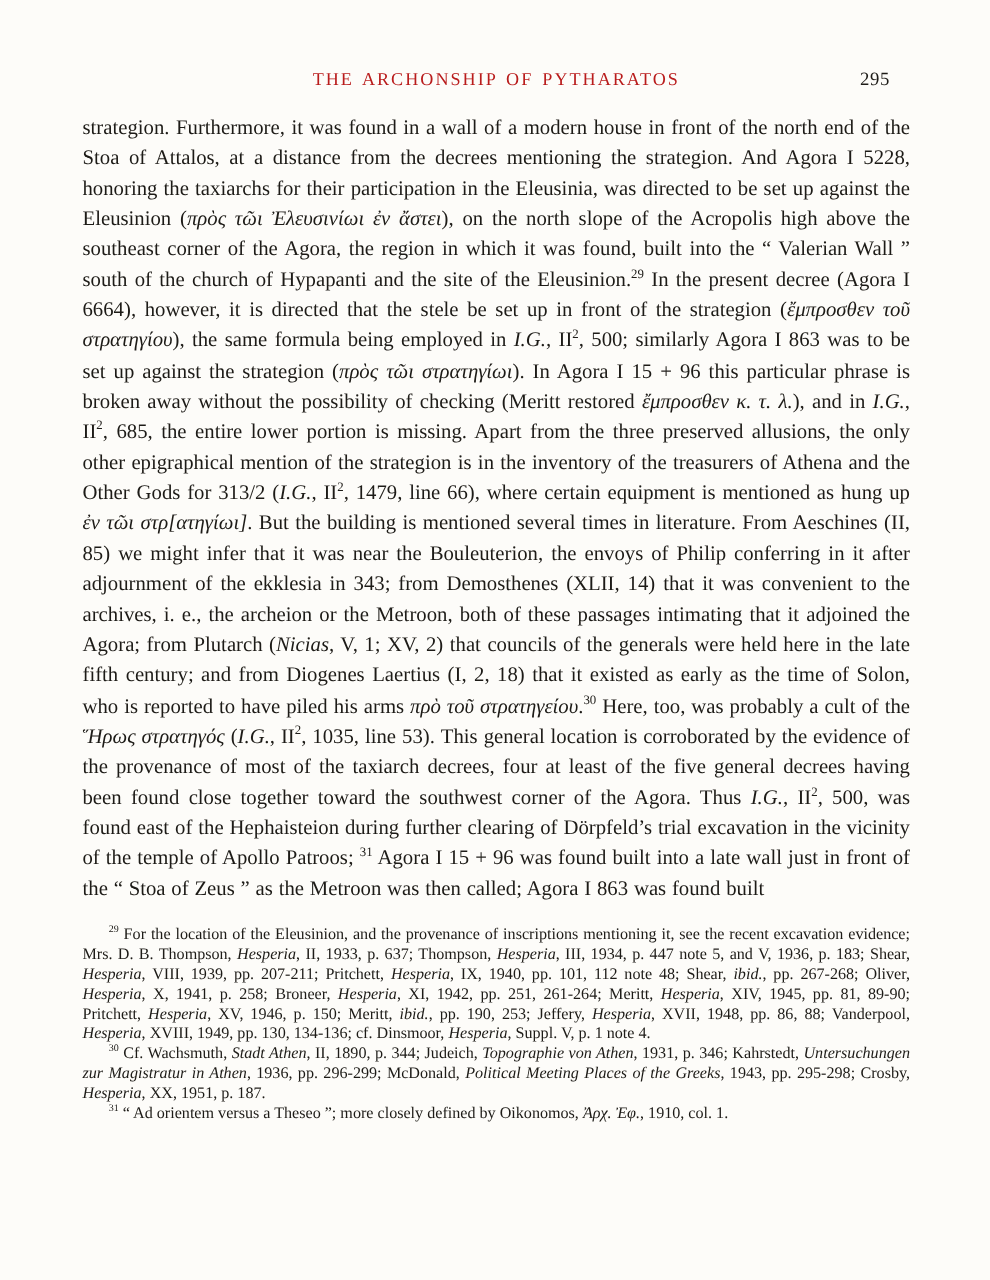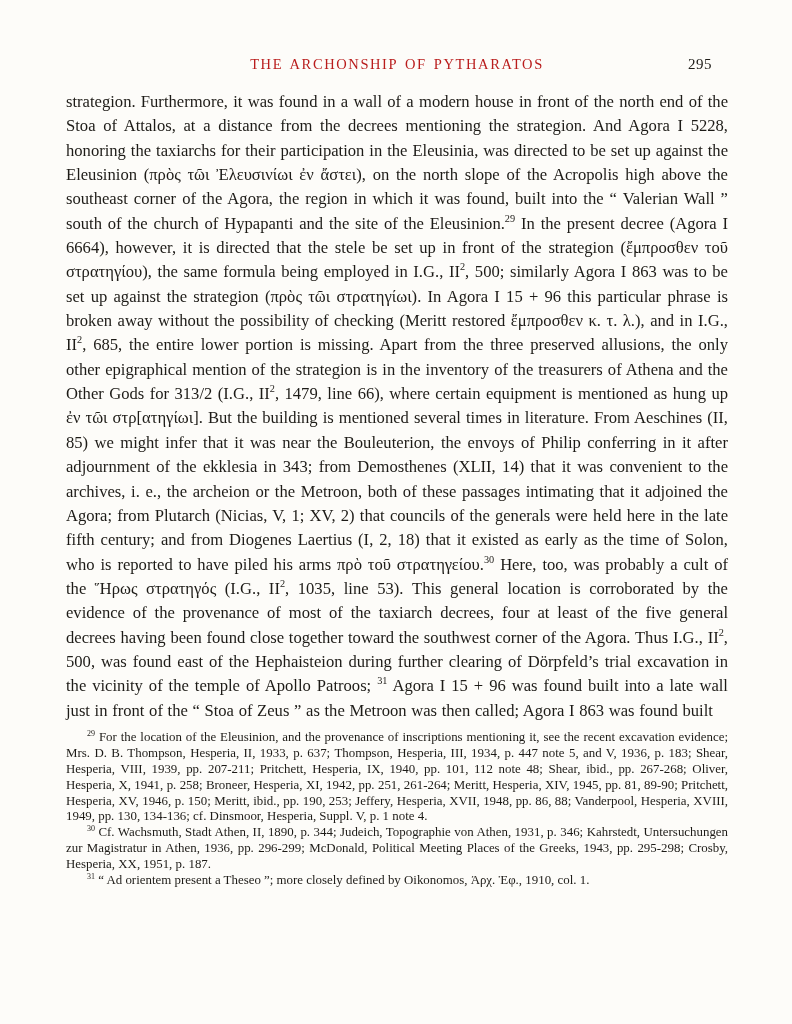--- a/index.html
+++ b/index.html
@@ -40,30 +40,30 @@
     letter-spacing: 0.5px;
   }
   .body-text {
     margin: 0;
     text-align: justify;
     font-size: 16.6px;
     line-height: 24.35px;
     word-spacing: 0.5px;
   }
   .footnotes {
-    margin-top: 7px;
+    margin-top: 17px;
     text-align: justify;
     font-size: 12.9px;
     line-height: 15.9px;
   }
   .footnote {
     margin: 0;
     text-indent: 21px;
   }
-  .it { }
+  .it { font-style: italic; }
   sup {
     font-size: 0.62em;
     line-height: 0;
     vertical-align: super;
     letter-spacing: 0;
   }
 </style>
 </head>
 <body>
 
@@ -72,16 +72,16 @@
   <div class="page-header">
     <span class="running-title">THE ARCHONSHIP OF PYTHARATOS</span>
     <span class="page-number">295</span>
   </div>
 
   <p class="body-text"><span>strategion.  Furthermore, it was found in a wall of a modern house in front of the north end of the Stoa of Attalos, at a distance from the decrees mentioning the strategion.  And Agora I 5228, honoring the taxiarchs for their participation in the Eleusinia, was directed to be set up against the Eleusinion (</span><span class="it">πρὸς τῶι Ἐλευσινίωι ἐν ἄστει</span><span>), on the north slope of the Acropolis high above the southeast corner of the Agora, the region in which it was found, built into the “ Valerian Wall ” south of the church of Hypapanti and the site of the Eleusinion.</span><sup>29</sup><span>  In the present decree (Agora I 6664), however, it is directed that the stele be set up in front of the strategion (</span><span class="it">ἔμπροσθεν τοῦ στρατηγίου</span><span>), the same formula being employed in </span><span class="it">I.G.</span><span>, II</span><sup>2</sup><span>, 500; similarly Agora I 863 was to be set up against the strategion (</span><span class="it">πρὸς τῶι στρατηγίωι</span><span>).  In Agora I 15 + 96 this particular phrase is broken away without the possibility of checking (Meritt restored </span><span class="it">ἔμπροσθεν κ. τ. λ.</span><span>), and in </span><span class="it">I.G.</span><span>, II</span><sup>2</sup><span>, 685, the entire lower portion is missing.  Apart from the three preserved allusions, the only other epigraphical mention of the strategion is in the inventory of the treasurers of Athena and the Other Gods for 313/2 (</span><span class="it">I.G.</span><span>, II</span><sup>2</sup><span>, 1479, line 66), where certain equipment is mentioned as hung up </span><span class="it">ἐν τῶι στρ[ατηγίωι]</span><span>.  But the building is mentioned several times in literature. From Aeschines (II, 85) we might infer that it was near the Bouleuterion, the envoys of Philip conferring in it after adjournment of the ekklesia in 343; from Demosthenes (XLII, 14) that it was convenient to the archives, i. e., the archeion or the Metroon, both of these passages intimating that it adjoined the Agora; from Plutarch (</span><span class="it">Nicias</span><span>, V, 1; XV, 2) that councils of the generals were held here in the late fifth century; and from Diogenes Laertius (I, 2, 18) that it existed as early as the time of Solon, who is reported to have piled his arms </span><span class="it">πρὸ τοῦ στρατηγείου</span><span>.</span><sup>30</sup><span>  Here, too, was probably a cult of the </span><span class="it">Ἥρως στρατηγός</span><span> (</span><span class="it">I.G.</span><span>, II</span><sup>2</sup><span>, 1035, line 53).  This general location is corroborated by the evidence of the provenance of most of the taxiarch decrees, four at least of the five general decrees having been found close together toward the southwest corner of the Agora.  Thus </span><span class="it">I.G.</span><span>, II</span><sup>2</sup><span>, 500, was found east of the Hephaisteion during further clearing of Dörpfeld’s trial excavation in the vicinity of the temple of Apollo Patroos; </span><sup>31</sup><span> Agora I 15 + 96 was found built into a late wall just in front of the “ Stoa of Zeus ” as the Metroon was then called; Agora I 863 was found built</span></p>
 
   <div class="footnotes">
     <p class="footnote"><sup>29</sup><span> For the location of the Eleusinion, and the provenance of inscriptions mentioning it, see the recent excavation evidence; Mrs. D. B. Thompson, </span><span class="it">Hesperia</span><span>, II, 1933, p. 637; Thompson, </span><span class="it">Hesperia</span><span>, III, 1934, p. 447 note 5, and V, 1936, p. 183; Shear, </span><span class="it">Hesperia</span><span>, VIII, 1939, pp. 207-211; Pritchett, </span><span class="it">Hesperia</span><span>, IX, 1940, pp. 101, 112 note 48; Shear, </span><span class="it">ibid.</span><span>, pp. 267-268; Oliver, </span><span class="it">Hesperia</span><span>, X, 1941, p. 258; Broneer, </span><span class="it">Hesperia</span><span>, XI, 1942, pp. 251, 261-264; Meritt, </span><span class="it">Hesperia</span><span>, XIV, 1945, pp. 81, 89-90; Pritchett, </span><span class="it">Hesperia</span><span>, XV, 1946, p. 150; Meritt, </span><span class="it">ibid.</span><span>, pp. 190, 253; Jeffery, </span><span class="it">Hesperia</span><span>, XVII, 1948, pp. 86, 88; Vanderpool, </span><span class="it">Hesperia</span><span>, XVIII, 1949, pp. 130, 134-136; cf. Dinsmoor, </span><span class="it">Hesperia</span><span>, Suppl. V, p. 1 note 4.</span></p>
     <p class="footnote"><sup>30</sup><span> Cf. Wachsmuth, </span><span class="it">Stadt Athen</span><span>, II, 1890, p. 344; Judeich, </span><span class="it">Topographie von Athen</span><span>, 1931, p. 346; Kahrstedt, </span><span class="it">Untersuchungen zur Magistratur in Athen</span><span>, 1936, pp. 296-299; McDonald, </span><span class="it">Political Meeting Places of the Greeks</span><span>, 1943, pp. 295-298; Crosby, </span><span class="it">Hesperia</span><span>, XX, 1951, p. 187.</span></p>
-    <p class="footnote"><sup>31</sup><span> “ Ad orientem present a Theseo ”; more closely defined by Oikonomos, </span><span class="it">Ἀρχ. Ἐφ.</span><span>, 1910, col. 1.</span></p>
+    <p class="footnote"><sup>31</sup><span> “ Ad orientem versus a Theseo ”; more closely defined by Oikonomos, </span><span class="it">Ἀρχ. Ἐφ.</span><span>, 1910, col. 1.</span></p>
   </div>
 
 </div>
 
 </body></html>

